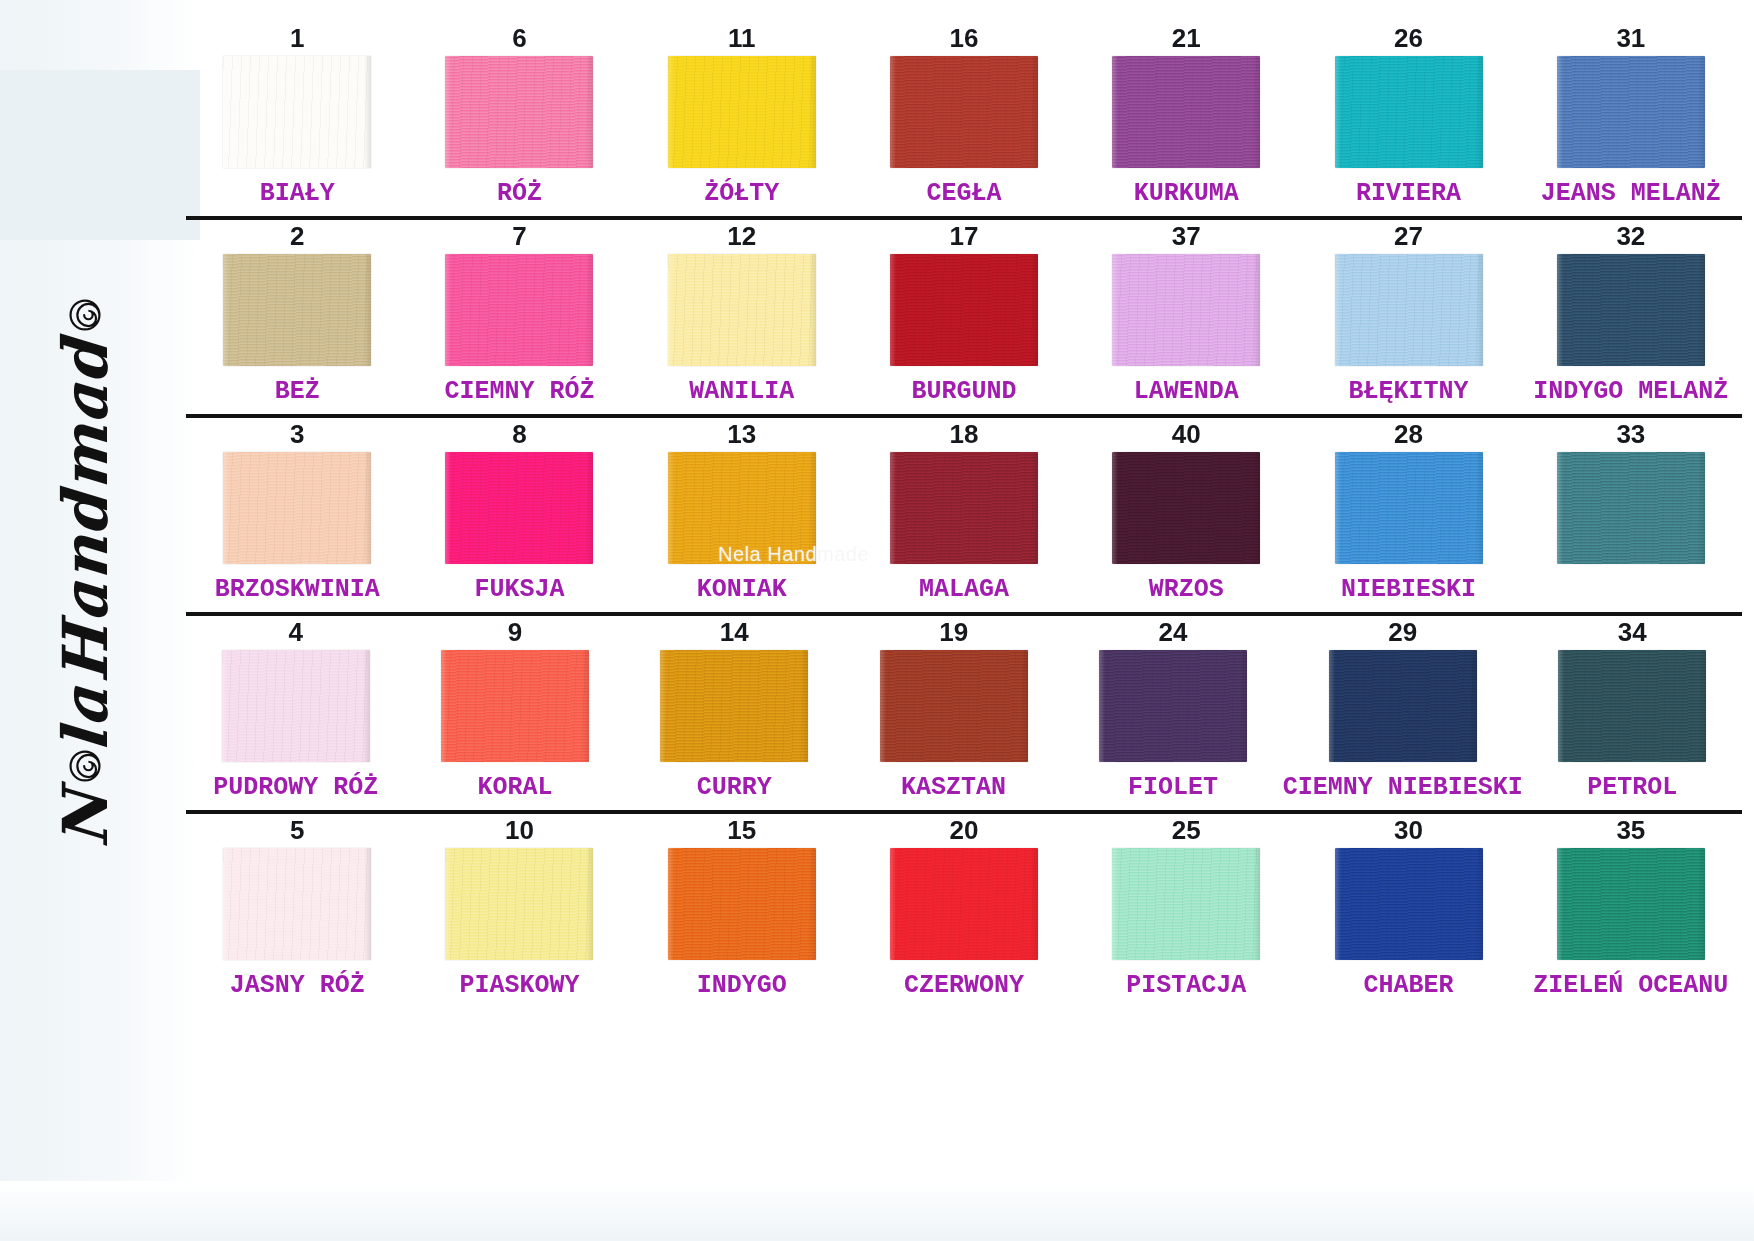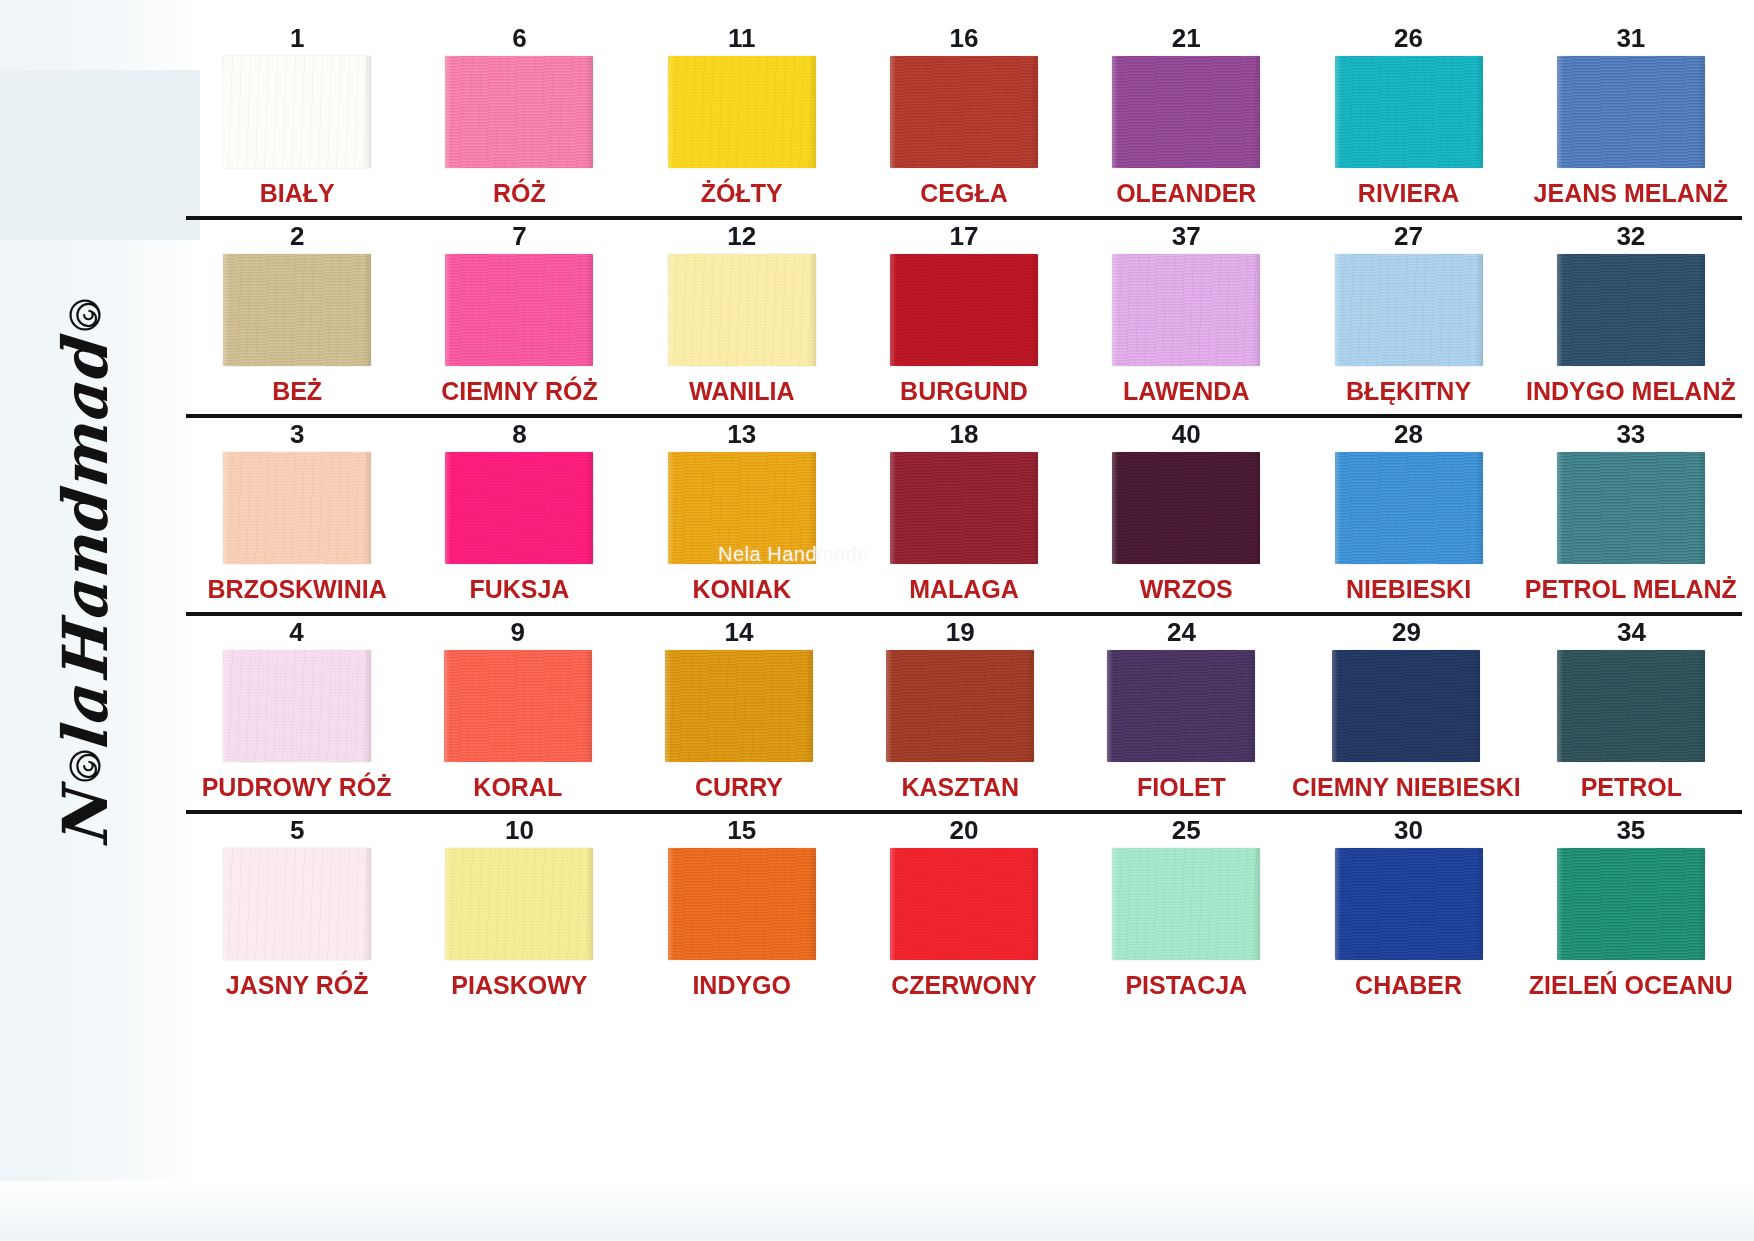--- a/index.html
+++ b/index.html
@@ -141,28 +141,29 @@
     inset: 0;
     background-image:
       linear-gradient(90deg, rgba(255,255,255,0.22) 0px, rgba(255,255,255,0) 6px),
       linear-gradient(270deg, rgba(0,0,0,0.10) 0px, rgba(0,0,0,0) 7px),
       repeating-linear-gradient(92deg, rgba(0,0,0,0.035) 0px, rgba(0,0,0,0.035) 1px, rgba(0,0,0,0) 1px, rgba(0,0,0,0) 9px);
     pointer-events: none;
   }
   .cell-name {
     font-size: 25px;
     font-weight: 700;
-    color: #b91c1c;
+    color: #a21caf;
     line-height: 1;
     height: 46px;
     display: flex;
     align-items: center;
     justify-content: center;
     text-align: center;
     white-space: nowrap;
+    font-family: Liberation Mono, monospace;
   }
   .rule {
     height: 4px;
     background: #121212;
     width: 100%;
     margin-top: 0px;
   }
   .rule.last { background: transparent; height: 0; }
 
   
@@ -234,21 +235,21 @@
           <div class="swatch-wrap">
             <div class="swatch" style="background-color: rgb(173, 56, 44);"></div>
           </div>
           <div class="cell-name">CEGŁA</div>
         </div>
         <div class="cell">
           <div class="cell-num">21</div>
           <div class="swatch-wrap">
             <div class="swatch" style="background-color: rgb(142, 70, 145);"></div>
           </div>
-          <div class="cell-name">OLEANDER</div>
+          <div class="cell-name">KURKUMA</div>
         </div>
         <div class="cell">
           <div class="cell-num">26</div>
           <div class="swatch-wrap">
             <div class="swatch" style="background-color: rgb(23, 176, 189);"></div>
           </div>
           <div class="cell-name">RIVIERA</div>
         </div>
         <div class="cell">
           <div class="cell-num">31</div>
@@ -358,21 +359,20 @@
           <div class="swatch-wrap">
             <div class="swatch" style="background-color: rgb(60, 142, 212);"></div>
           </div>
           <div class="cell-name">NIEBIESKI</div>
         </div>
         <div class="cell">
           <div class="cell-num">33</div>
           <div class="swatch-wrap">
             <div class="swatch" style="background-color: rgb(63, 124, 132);"></div>
           </div>
-          <div class="cell-name">PETROL MELANŻ</div>
         </div>
       </div>
       <div class="rule"></div>
     </div>
 
     <div class="row">
       <div class="cells">
         <div class="cell">
           <div class="cell-num">4</div>
           <div class="swatch-wrap">

